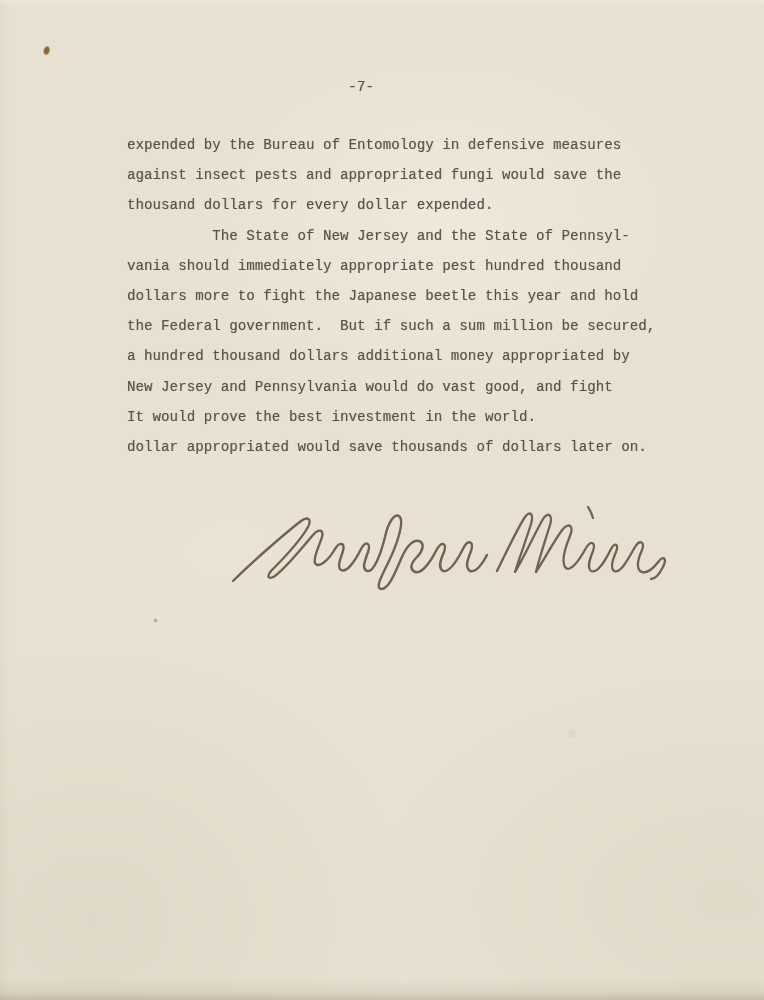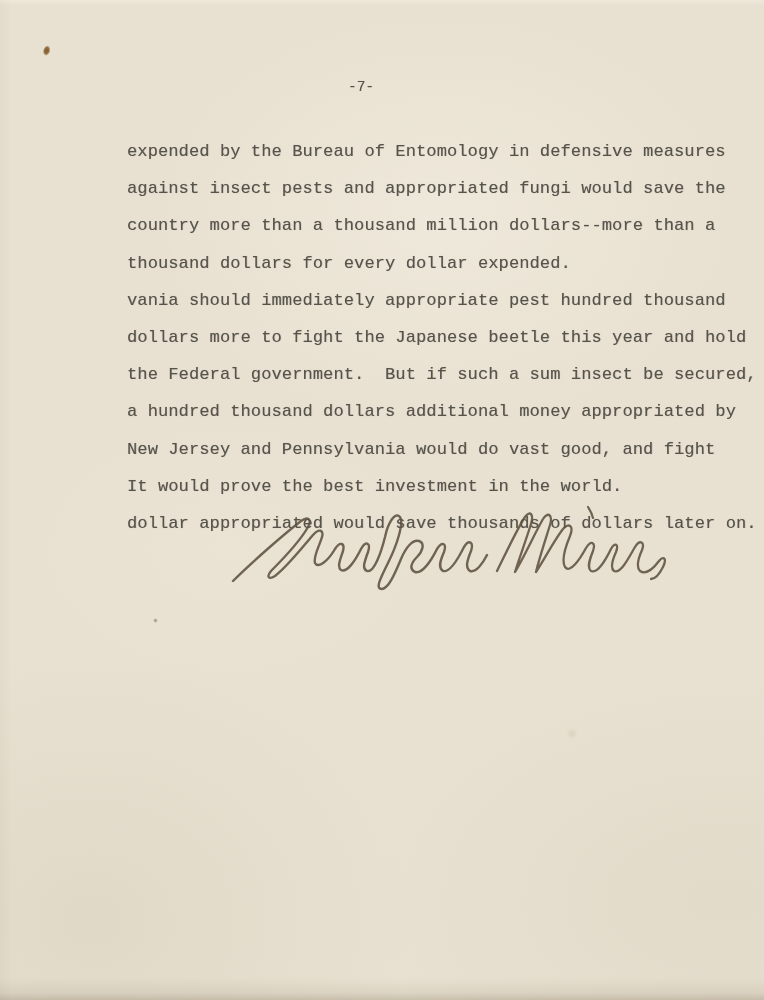--- a/index.html
+++ b/index.html
@@ -46,26 +46,25 @@
     text-shadow: 0.4px 0.4px 0.7px rgba(86,83,75,0.45);
   }
   .typed-body {
     position: absolute;
     left: 127px;
     top: 130px;
     width: 585px;
   }
   .typed-line {
     white-space: pre;
-    font-size: 17px;
+    font-size: 14px;
     line-height: 30.2px;
     letter-spacing: 0.12px;
     color: var(--ink);
     text-shadow: 0.4px 0.4px 0.7px rgba(86,83,75,0.45);
-    margin-top: 7px;
   }
   .signature {
     position: absolute;
     left: 225px;
     top: 497px;
     width: 445px;
     height: 95px;
   }
   .signature path {
     fill: none;
@@ -95,25 +94,25 @@
 </head>
 <body>
 
 <div class="scan">
 
   <div class="page-number">-7-</div>
 
   <div class="typed-body">
       <div class="typed-line">expended by the Bureau of Entomology in defensive measures</div>
       <div class="typed-line">against insect pests and appropriated fungi would save the</div>
-      <div class="typed-line">country more than a thousand million dollars--more than a</div>
       <div class="typed-line">thousand dollars for every dollar expended.</div>
+      <div class="typed-line">          The State of New Jersey and the State of Pennsyl-</div>
       <div class="typed-line">vania should immediately appropriate pest hundred thousand</div>
       <div class="typed-line">dollars more to fight the Japanese beetle this year and hold</div>
-      <div class="typed-line">the Federal government.  But if such a sum insect be secured,</div>
+      <div class="typed-line">the Federal government.  But if such a sum million be secured,</div>
       <div class="typed-line">a hundred thousand dollars additional money appropriated by</div>
       <div class="typed-line">New Jersey and Pennsylvania would do vast good, and fight</div>
       <div class="typed-line">It would prove the best investment in the world.</div>
       <div class="typed-line">dollar appropriated would save thousands of dollars later on.</div>
     </div>
 
   <svg class="signature" viewBox="0 0 445 95" role="img" aria-label="Hudson Maxim">
 
     <path stroke-width="2.4" d="
       M 8 84

